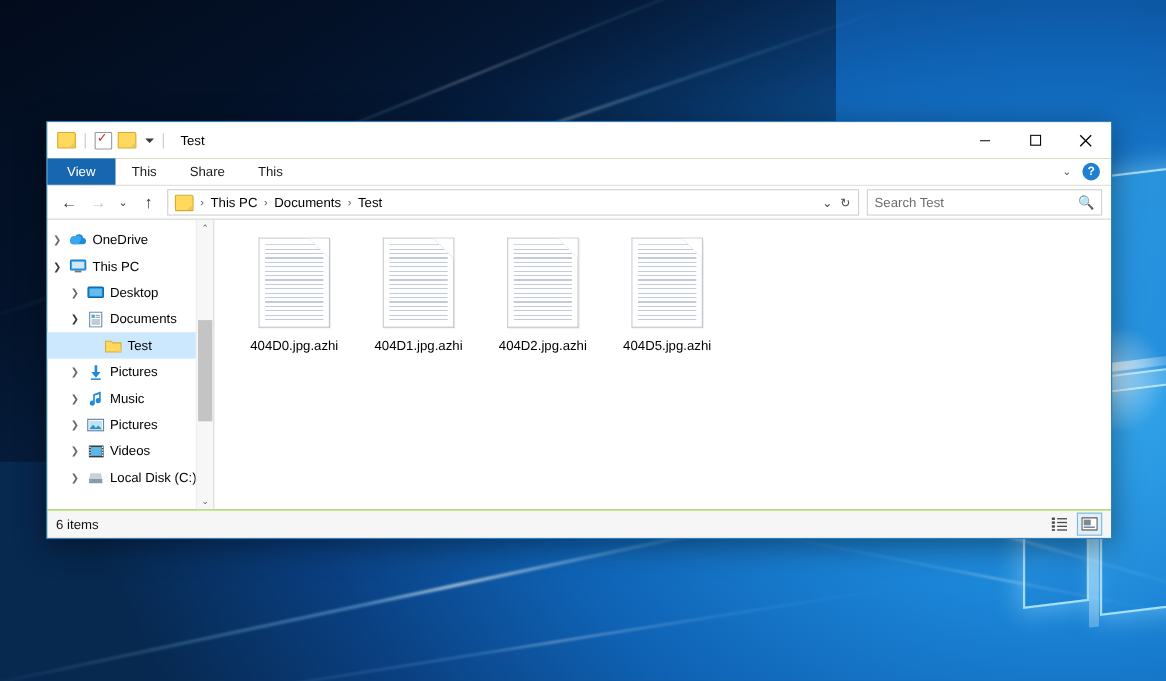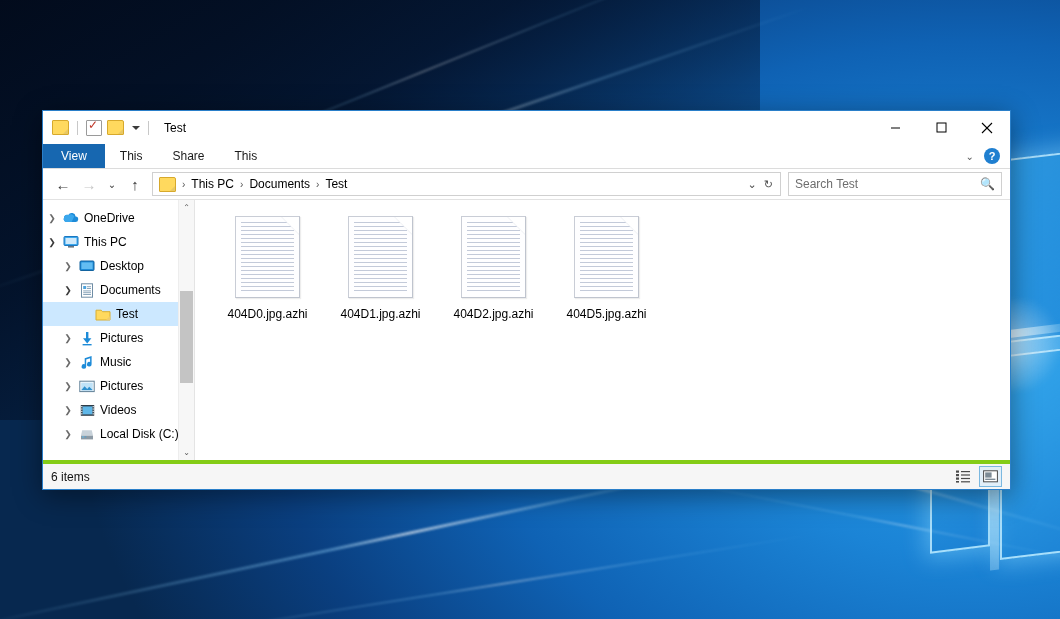--- a/index.html
+++ b/index.html
@@ -237,21 +237,21 @@
     background: linear-gradient(225deg, #d8dbe2 0%, #eceef2 52%, rgba(255,255,255,0) 53%);
   }
   .file-name {
     margin-top: 9px; font-size: 12px; color: #000; text-align: center;
     white-space: nowrap;
   }
 
   
   .statusbar {
     height: 25px; flex: 0 0 25px; background: #f6f6f6;
-    border-top: 4px solid #84cc16; display: flex; align-items: center;
+    border-top: 1px solid #84cc16; display: flex; align-items: center;
     padding: 0 8px; font-size: 12px; color: #111;
   }
   .view-btns { margin-left: auto; display: flex; gap: 4px; align-items: center; }
   .view-btn {
     width: 21px; height: 19px; display: flex; align-items: center; justify-content: center;
     border: 1px solid transparent;
   }
   .view-btn.active { border-color: #7bb8e0; background: #e2eff9; }
 </style>
 </head>

